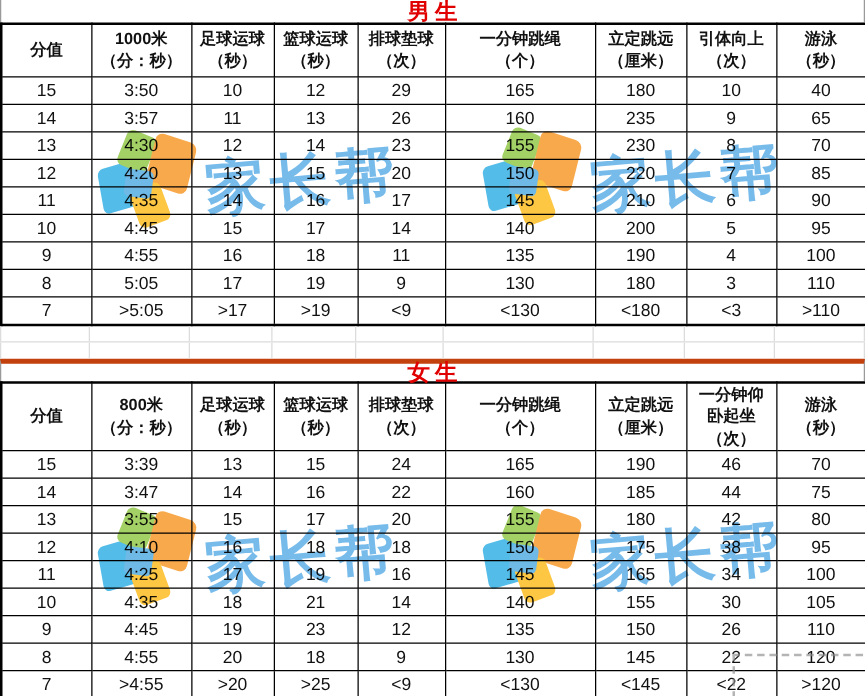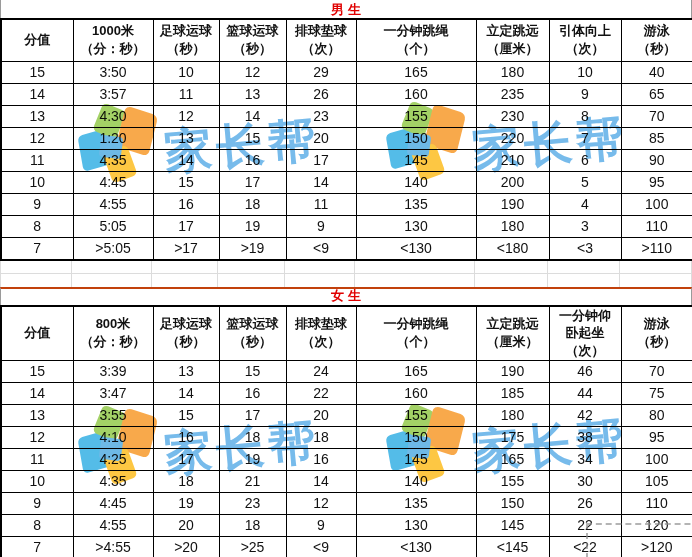--- a/index.html
+++ b/index.html
@@ -6,22 +6,22 @@
   .stage{
     position:relative;width:692px;height:557px;background:#ffffff;
     font-family:"Liberation Sans","DejaVu Sans",sans-serif;color:#1a1a1a;
     overflow:hidden;
   }
   
   .title-bar{
     box-sizing:border-box;height:18px;display:flex;align-items:center;justify-content:center;
     border-left:1px solid #9a9a9a;border-right:1px solid #9a9a9a;background:#fff;
   }
-  .title-bar.topline{border-top:2px solid #c2410c;font-family:Liberation Mono, monospace;}
-  .title-bar span{font-weight:bold;font-size:13px;letter-spacing:4px;padding-left:4px;line-height:1;}
+  .title-bar.topline{border-top:4px solid #c2410c;}
+  .title-bar span{font-weight:bold;font-size:18px;letter-spacing:4px;padding-left:4px;line-height:1;}
   
   table.std{
     border-collapse:collapse;table-layout:fixed;width:692px;background:#fff;
     border:2px solid #000;
   }
   table.std th,table.std td{
     border:1px solid #000;text-align:center;vertical-align:middle;padding:0;overflow:hidden;
     white-space:nowrap;
   }
   table.std th{font-size:13px;font-weight:bold;line-height:1.38;color:#111;}
@@ -145,21 +145,21 @@
           <td>12</td>
           <td>14</td>
           <td>23</td>
           <td>155</td>
           <td>230</td>
           <td>8</td>
           <td>70</td>
         </tr>
         <tr>
           <td>12</td>
-          <td>1:20</td>
+          <td>4:20</td>
           <td>13</td>
           <td>15</td>
           <td>20</td>
           <td>150</td>
           <td>220</td>
           <td>7</td>
           <td>85</td>
         </tr>
         <tr>
           <td>11</td>

